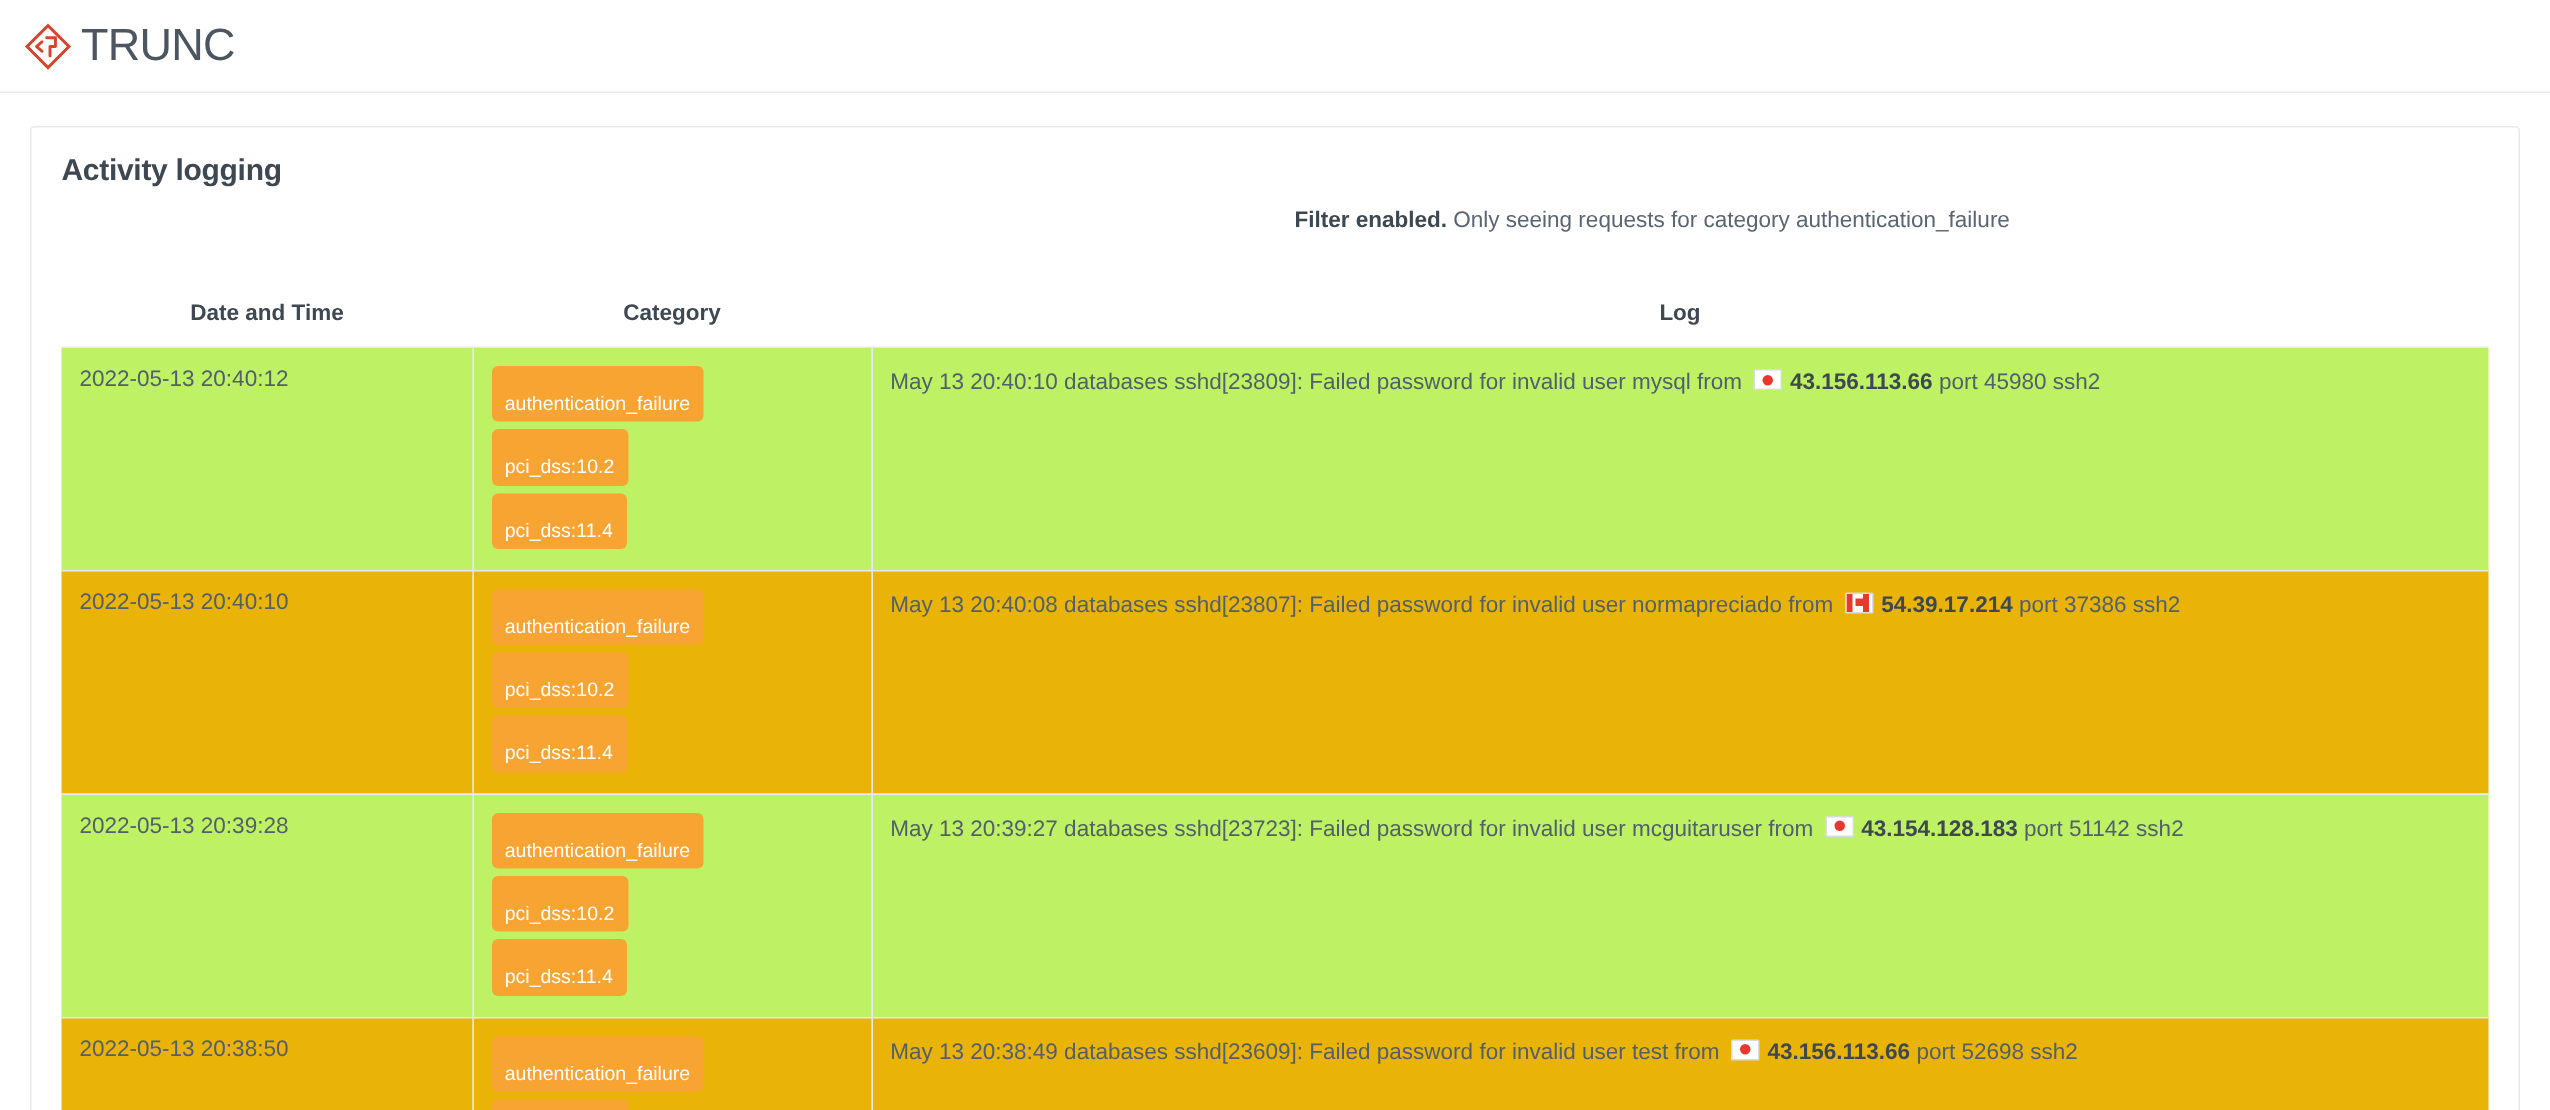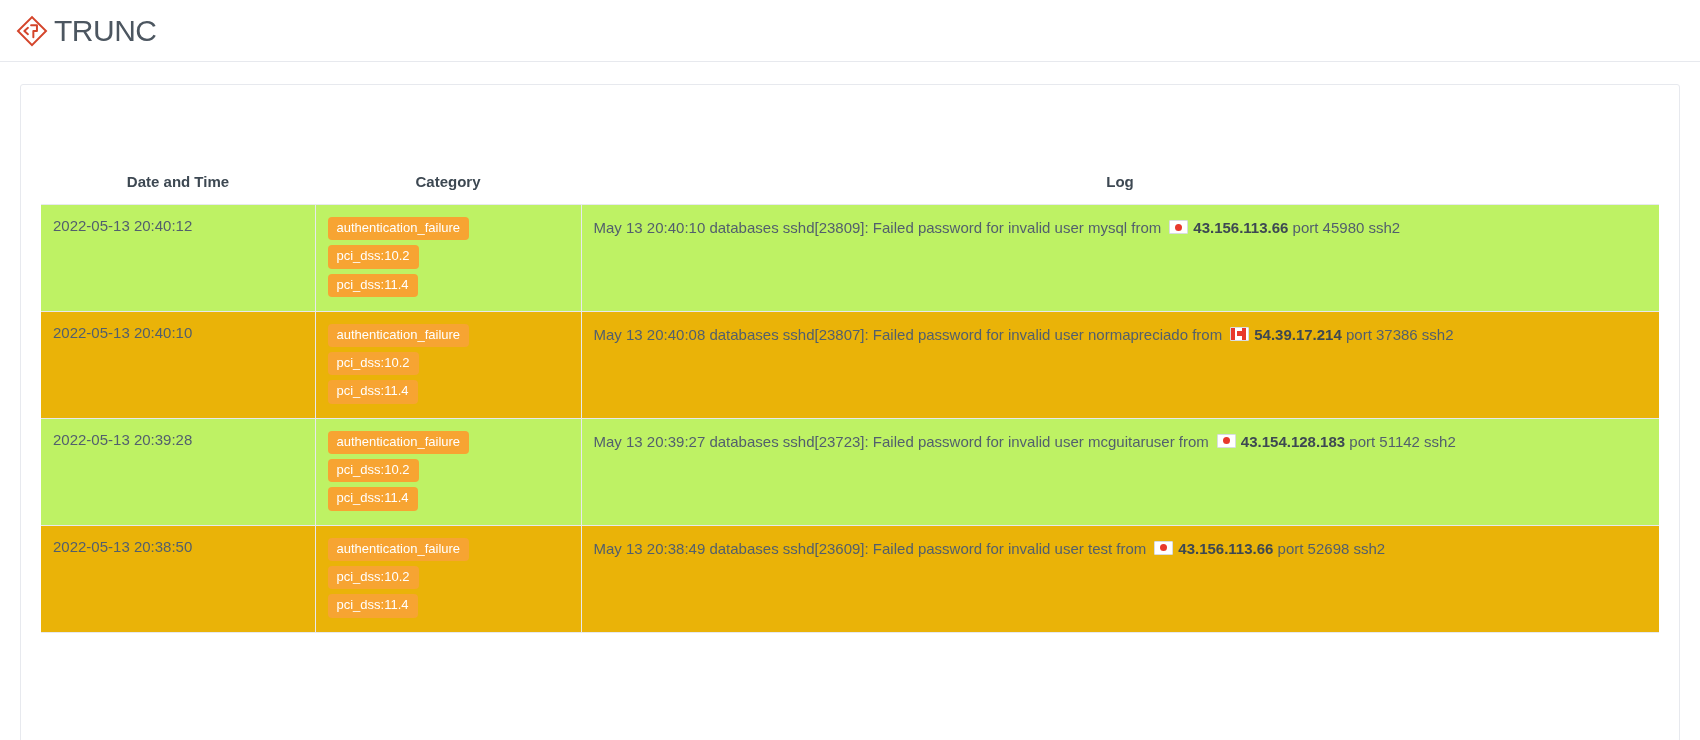--- a/index.html
+++ b/index.html
@@ -149,21 +149,21 @@
   tr.row-plain td { background: #eab308; }
 
   .cell-date { color: #525f6d; white-space: nowrap; }
 
   .badges { display: flex; flex-direction: column; align-items: flex-start; gap: 5px; }
   .badge {
     display: inline-block;
     background: #f7a432;
     color: #ffffff;
     font-size: 13px;
-    padding: 4px 9px 5px 9px;
+    padding: 18px 9px 5px 9px;
     border-radius: 4px;
     line-height: 1.1;
     white-space: nowrap;
   }
 
   .cell-log { line-height: 1.45; }
   .ip { font-weight: 700; color: #3d4852; }
 
   .flag-img {
     display: inline-block;
@@ -215,22 +215,26 @@
         <path d="M19 13.5 L25.5 13.5 L25.5 20 L21.5 20 L21.5 27" fill="none" stroke="#d4452b" stroke-width="2.2" stroke-linecap="round" stroke-linejoin="round"></path>
       </svg>
     </span>
     <span class="brand-text">TRUNC</span>
   </a>
 </div>
 
 <div class="page">
   <div class="card">
 
+    <div class="card-title">Activity logging</div>
 
     <div class="toolbar">
+      <div class="filter-note">
+        <b>Filter enabled.</b><span> Only seeing requests for category authentication_failure</span>
+      </div>
     </div>
 
     <table class="log-table">
       <thead>
         <tr>
           <th class="col-date">Date and Time</th>
           <th class="col-cat">Category</th>
           <th class="col-log">Log</th>
         </tr>
       </thead>

